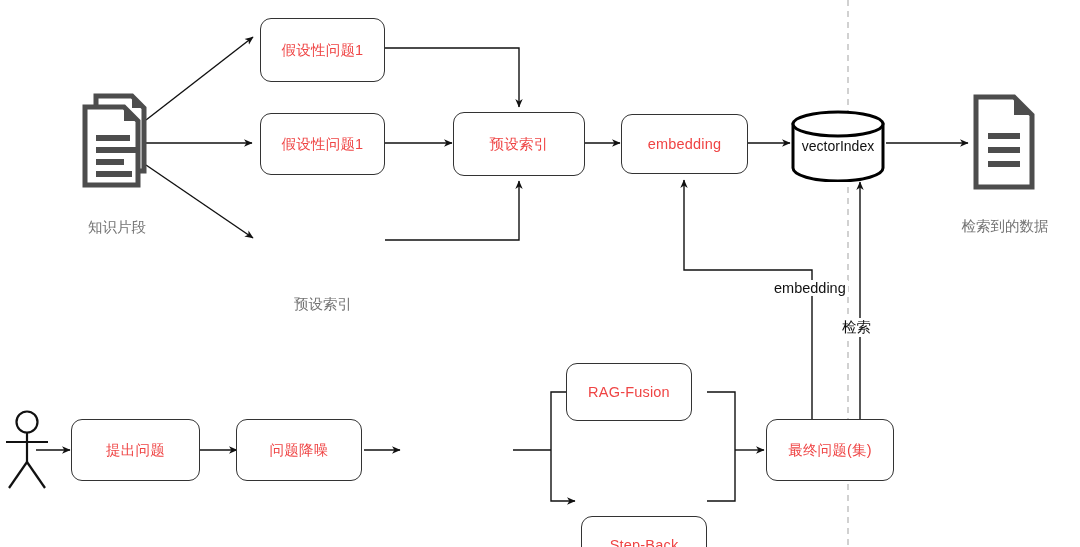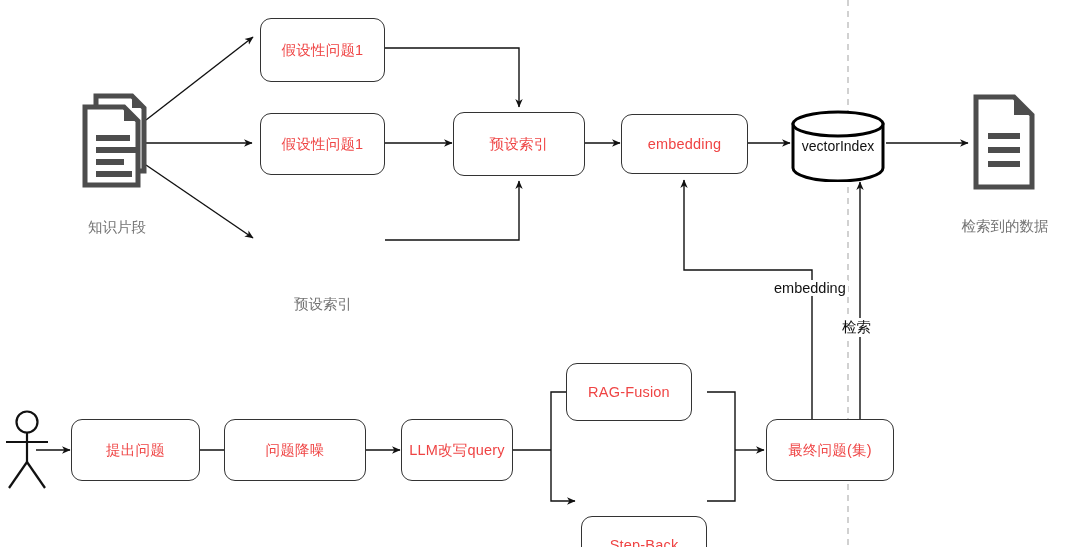--- a/index.html
+++ b/index.html
@@ -121,25 +121,22 @@
       <line x1="23" y1="23" x2="23" y2="52" stroke="#111111" stroke-width="2.2"></line>
       <line x1="2" y1="32" x2="44" y2="32" stroke="#111111" stroke-width="2.2"></line>
       <line x1="23" y1="52" x2="5" y2="78" stroke="#111111" stroke-width="2.2"></line>
       <line x1="23" y1="52" x2="41" y2="78" stroke="#111111" stroke-width="2.2"></line>
     </svg>
   </div>
 
   <div class="node" style="left:71px;top:419px;width:129px;height:62px;">
     <span>提出问题</span>
   </div>
-  <div class="node" style="left:224px;top:419px;width:142px;height:62px;">
+  <div class="node" style="left:236px;top:419px;width:126px;height:62px;">
     <span>问题降噪</span>
-  </div>
-  <div class="node" style="left:401px;top:419px;width:112px;height:62px;">
-    <span>LLM改写query</span>
   </div>
   <div class="node" style="left:566px;top:363px;width:126px;height:58px;">
     <span>RAG-Fusion</span>
   </div>
   <div class="node" style="left:581px;top:472px;width:126px;height:58px;margin-top:44px;">
     <span>Step-Back</span>
   </div>
   <div class="node" style="left:766px;top:419px;width:128px;height:62px;">
     <span>最终问题(集)</span>
   </div>

